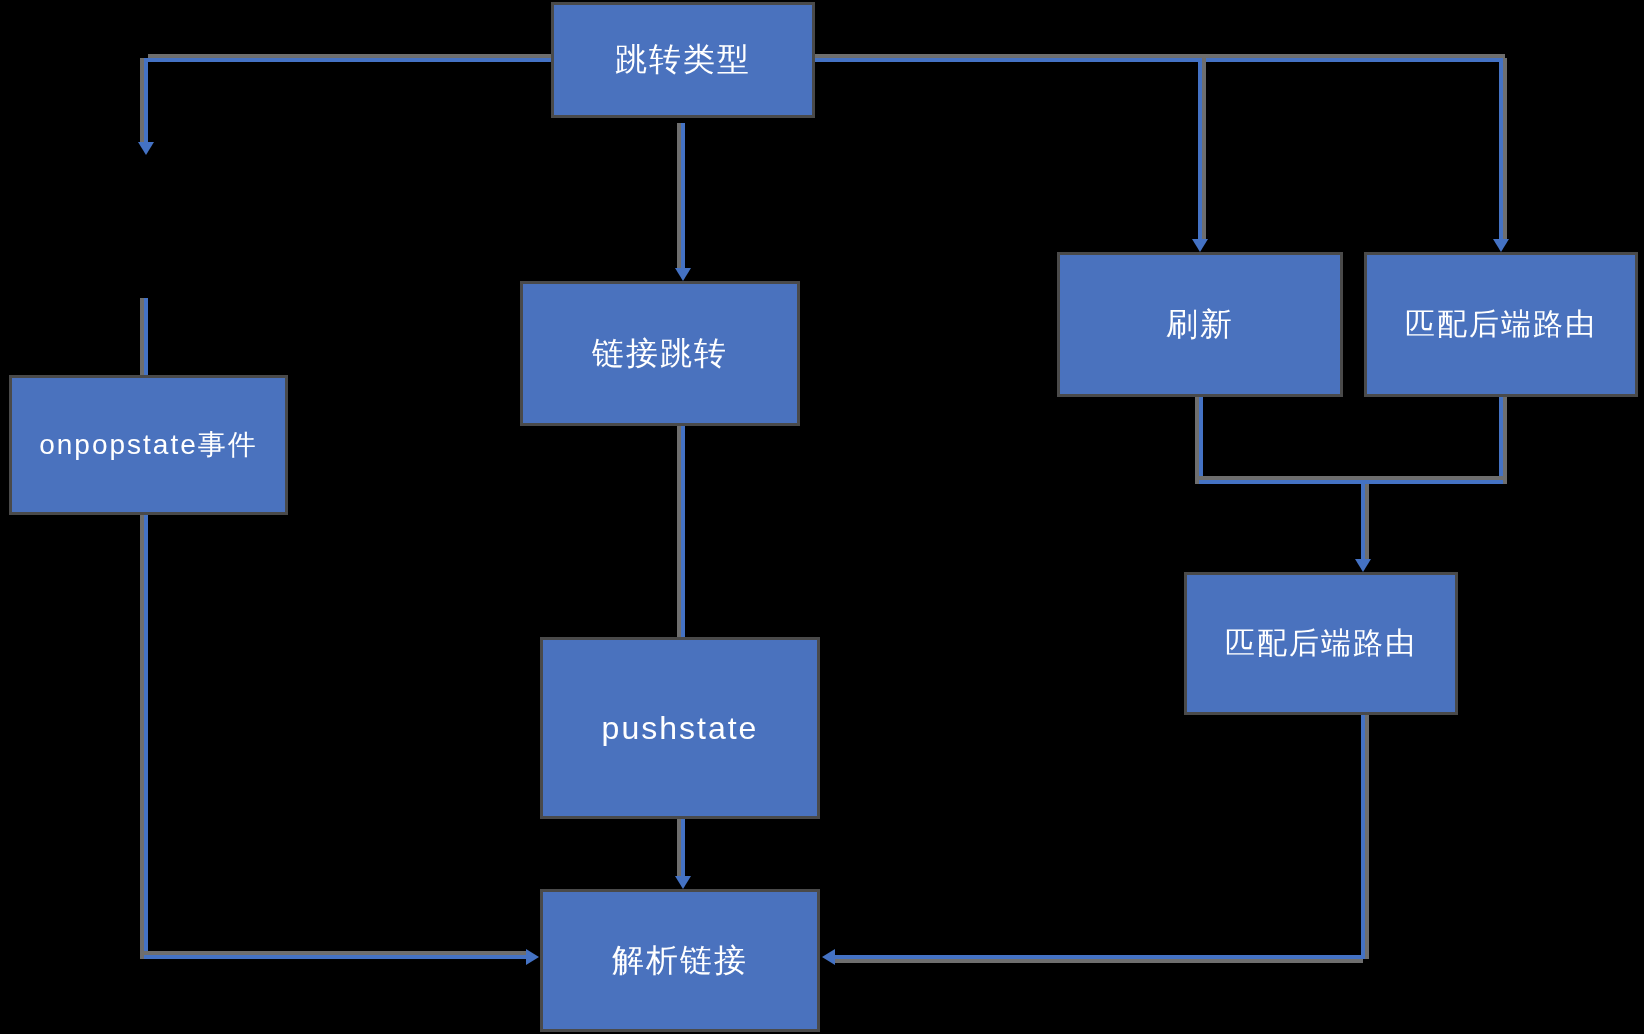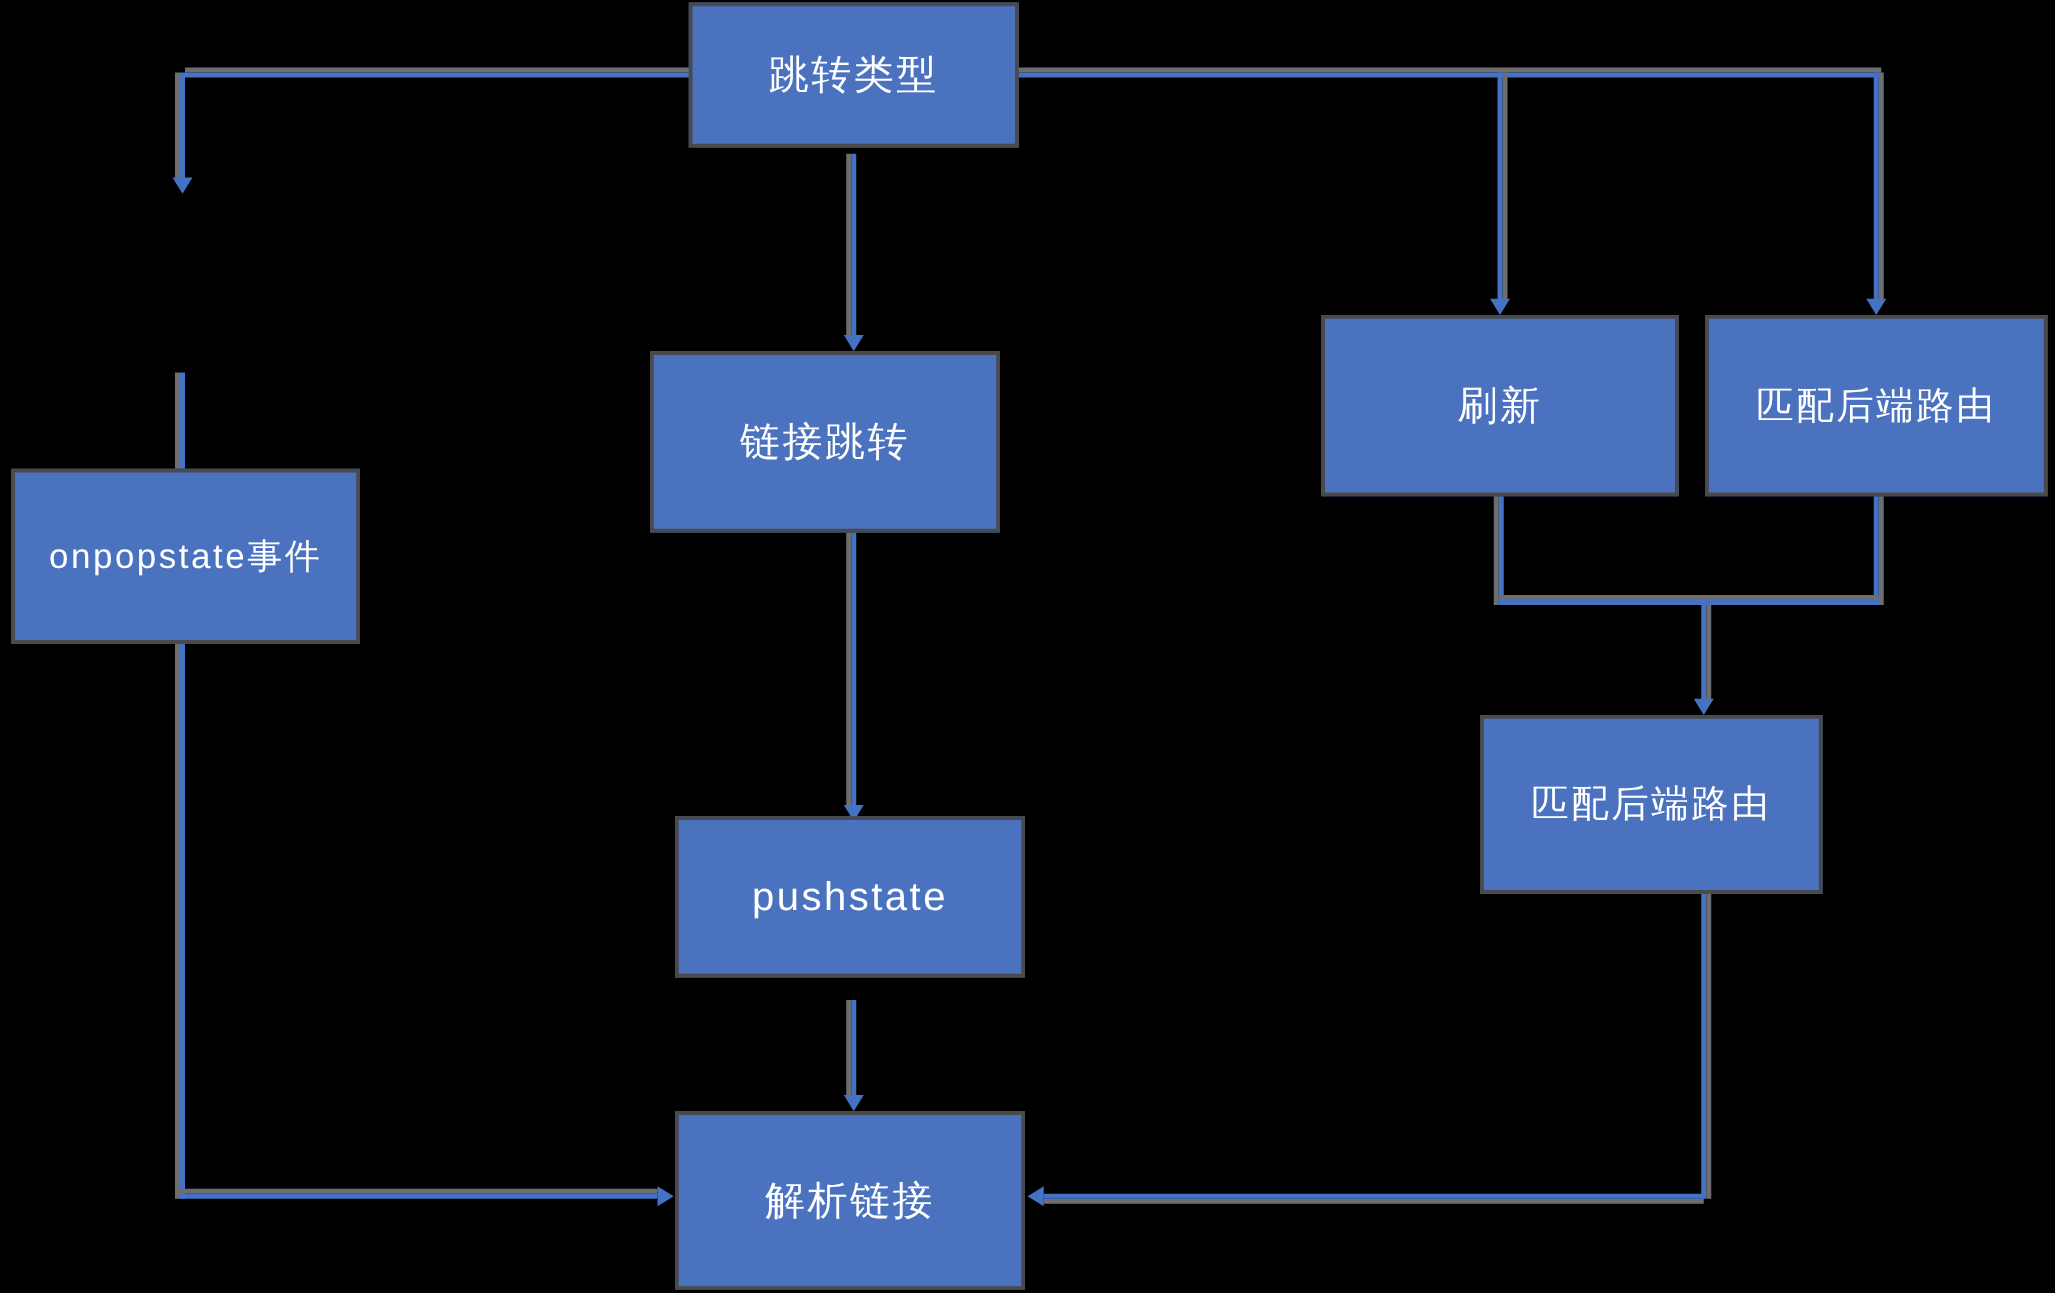--- a/index.html
+++ b/index.html
@@ -31,21 +31,21 @@
     white-space:nowrap;
   }
   
   .n-jump-type   {left:551px; top:2px;   width:264px; height:116px;}
   .n-history-back{left:9px;   top:155px; width:279px; height:143px;}
   .n-onpopstate  {left:9px;   top:375px; width:279px; height:140px; font-size:28px;}
   .n-link-jump   {left:520px; top:281px; width:280px; height:145px;}
   .n-refresh     {left:1057px;top:252px; width:286px; height:145px;}
   .n-direct-input{left:1364px;top:252px; width:274px; height:145px; font-size:30px;}
   .n-match-backend{left:1184px;top:572px;width:274px; height:143px; font-size:30px;}
-  .n-pushstate   {left:540px; top:653px; width:280px; height:129px;}
+  .n-pushstate   {left:540px; top:637px; width:280px; height:182px;}
   .n-parse-link  {left:540px; top:889px; width:280px; height:143px;}
 
   
   .seg{position:absolute;background:var(--connector-blue);}
   .seg.h{height:4px;}
   .seg.v{width:4px;}
   .sh-up   {box-shadow:0 -4px 0 var(--connector-gray);}
   .sh-down {box-shadow:0 4px 0 var(--connector-gray);}
   .sh-left {box-shadow:-4px 0 0 var(--connector-gray);}
   .sh-right{box-shadow:4px 0 0 var(--connector-gray);}

